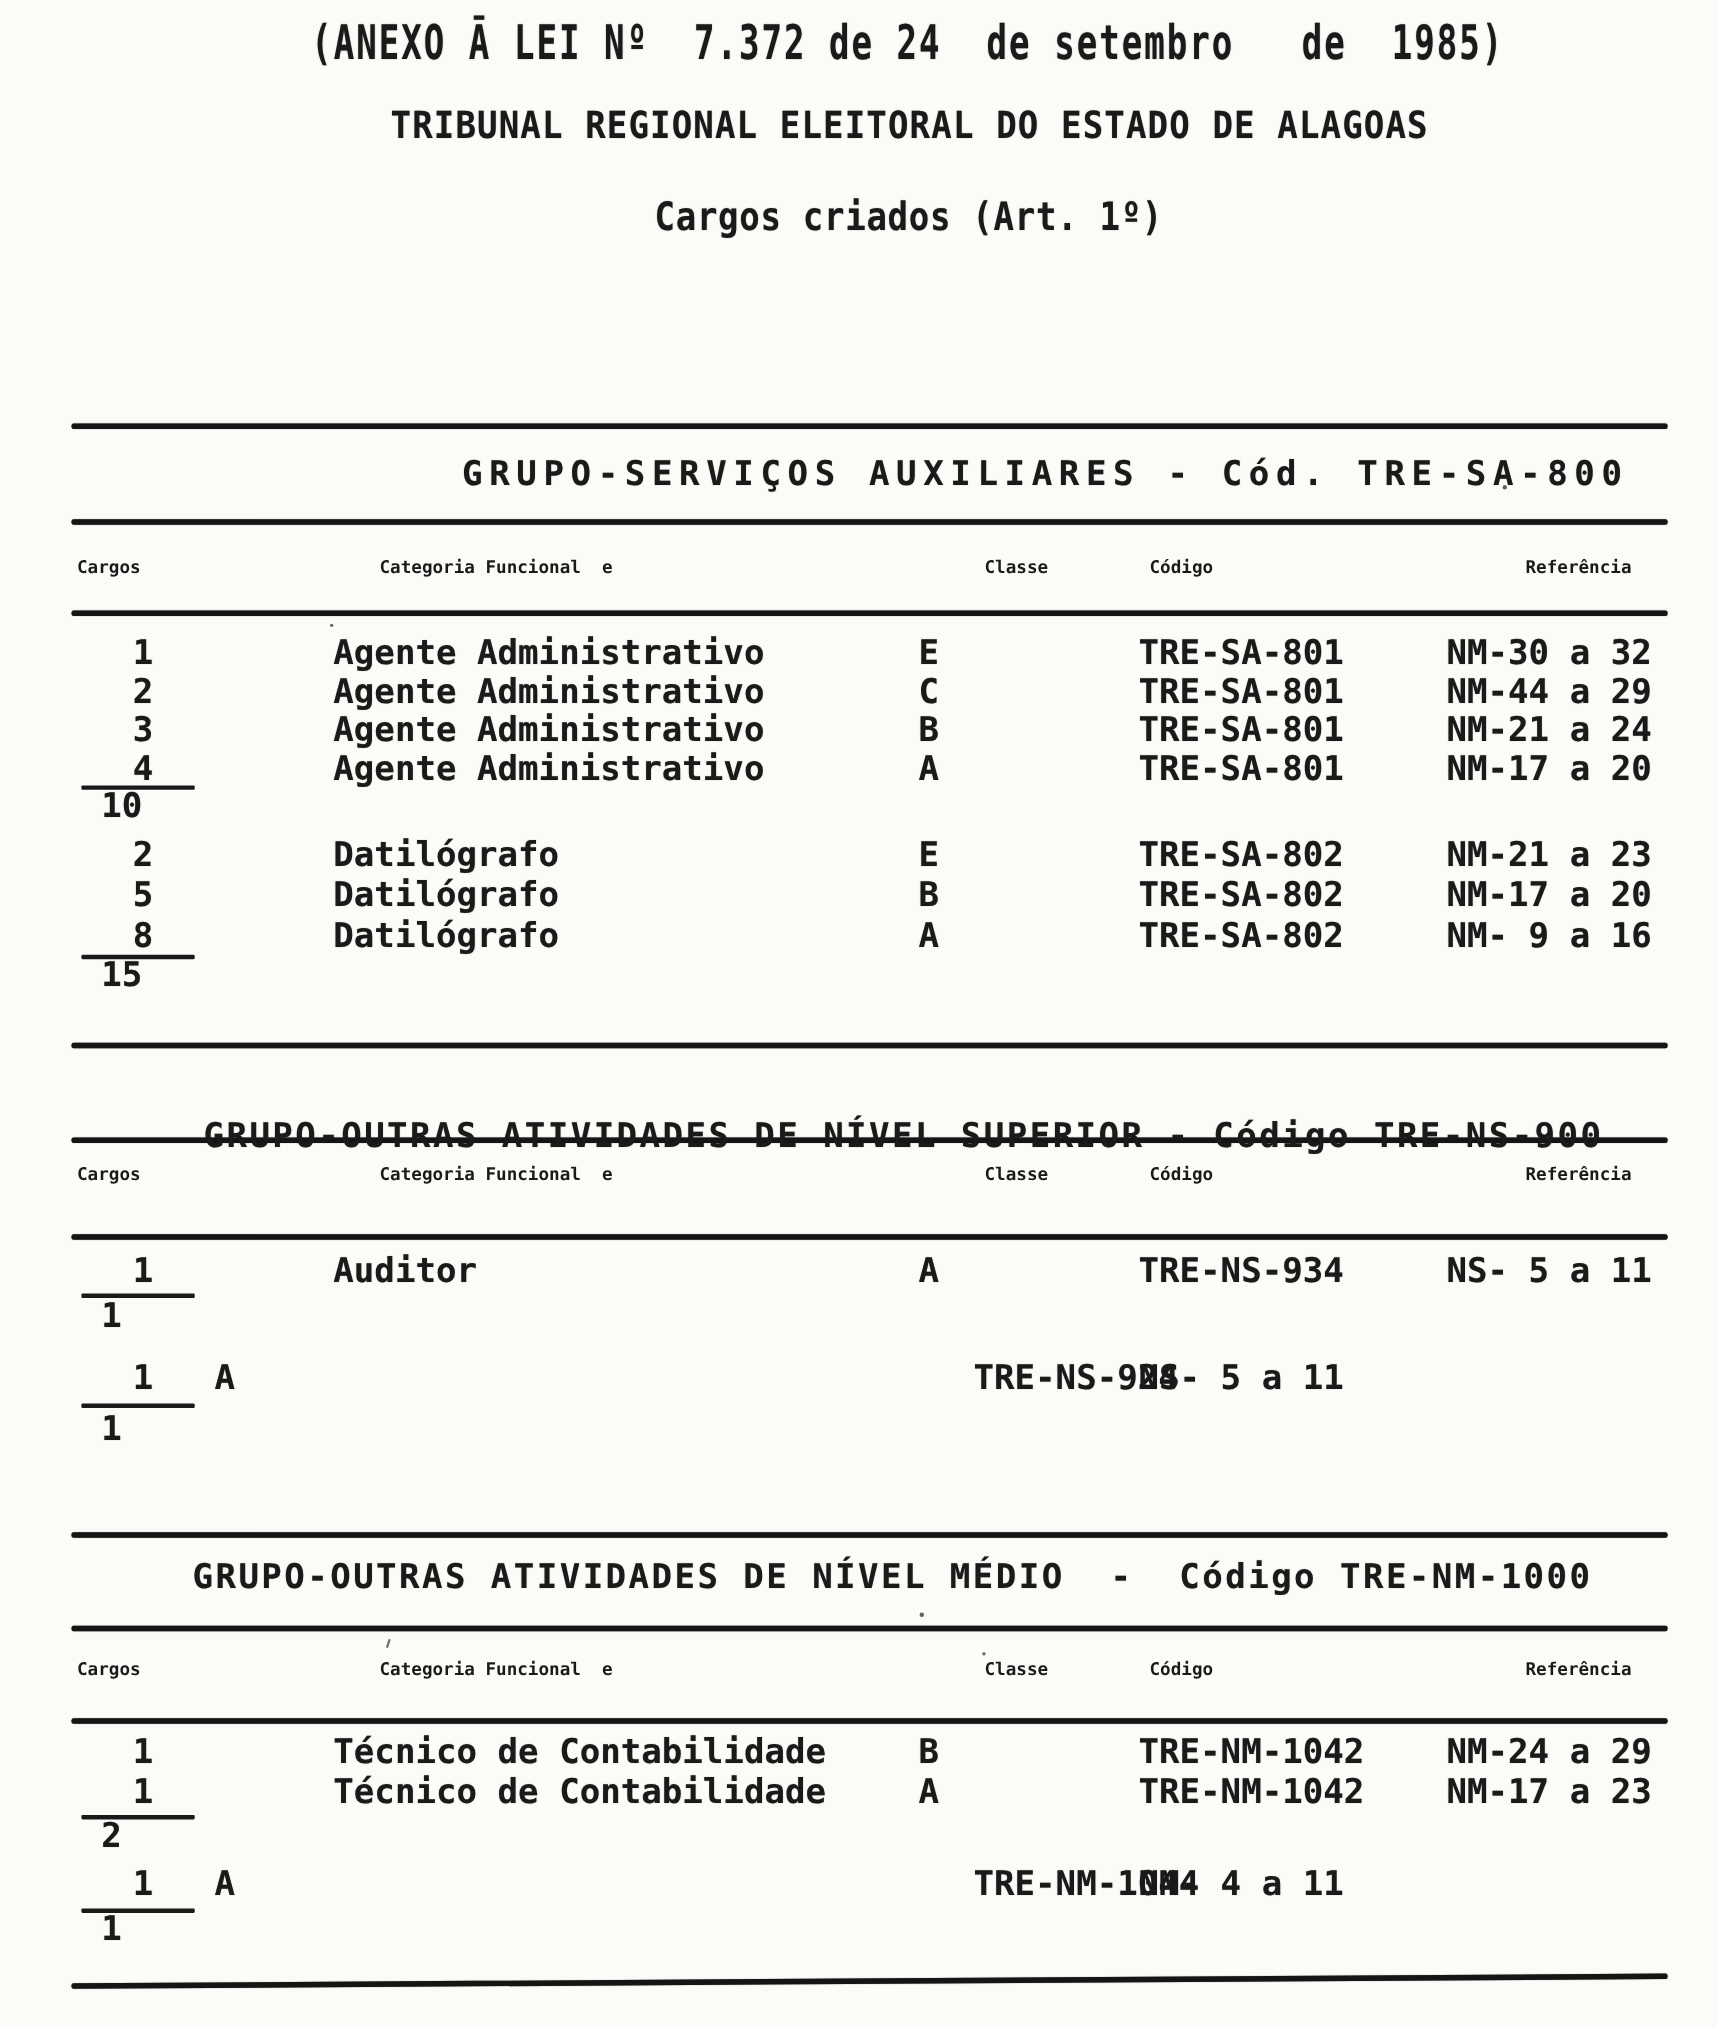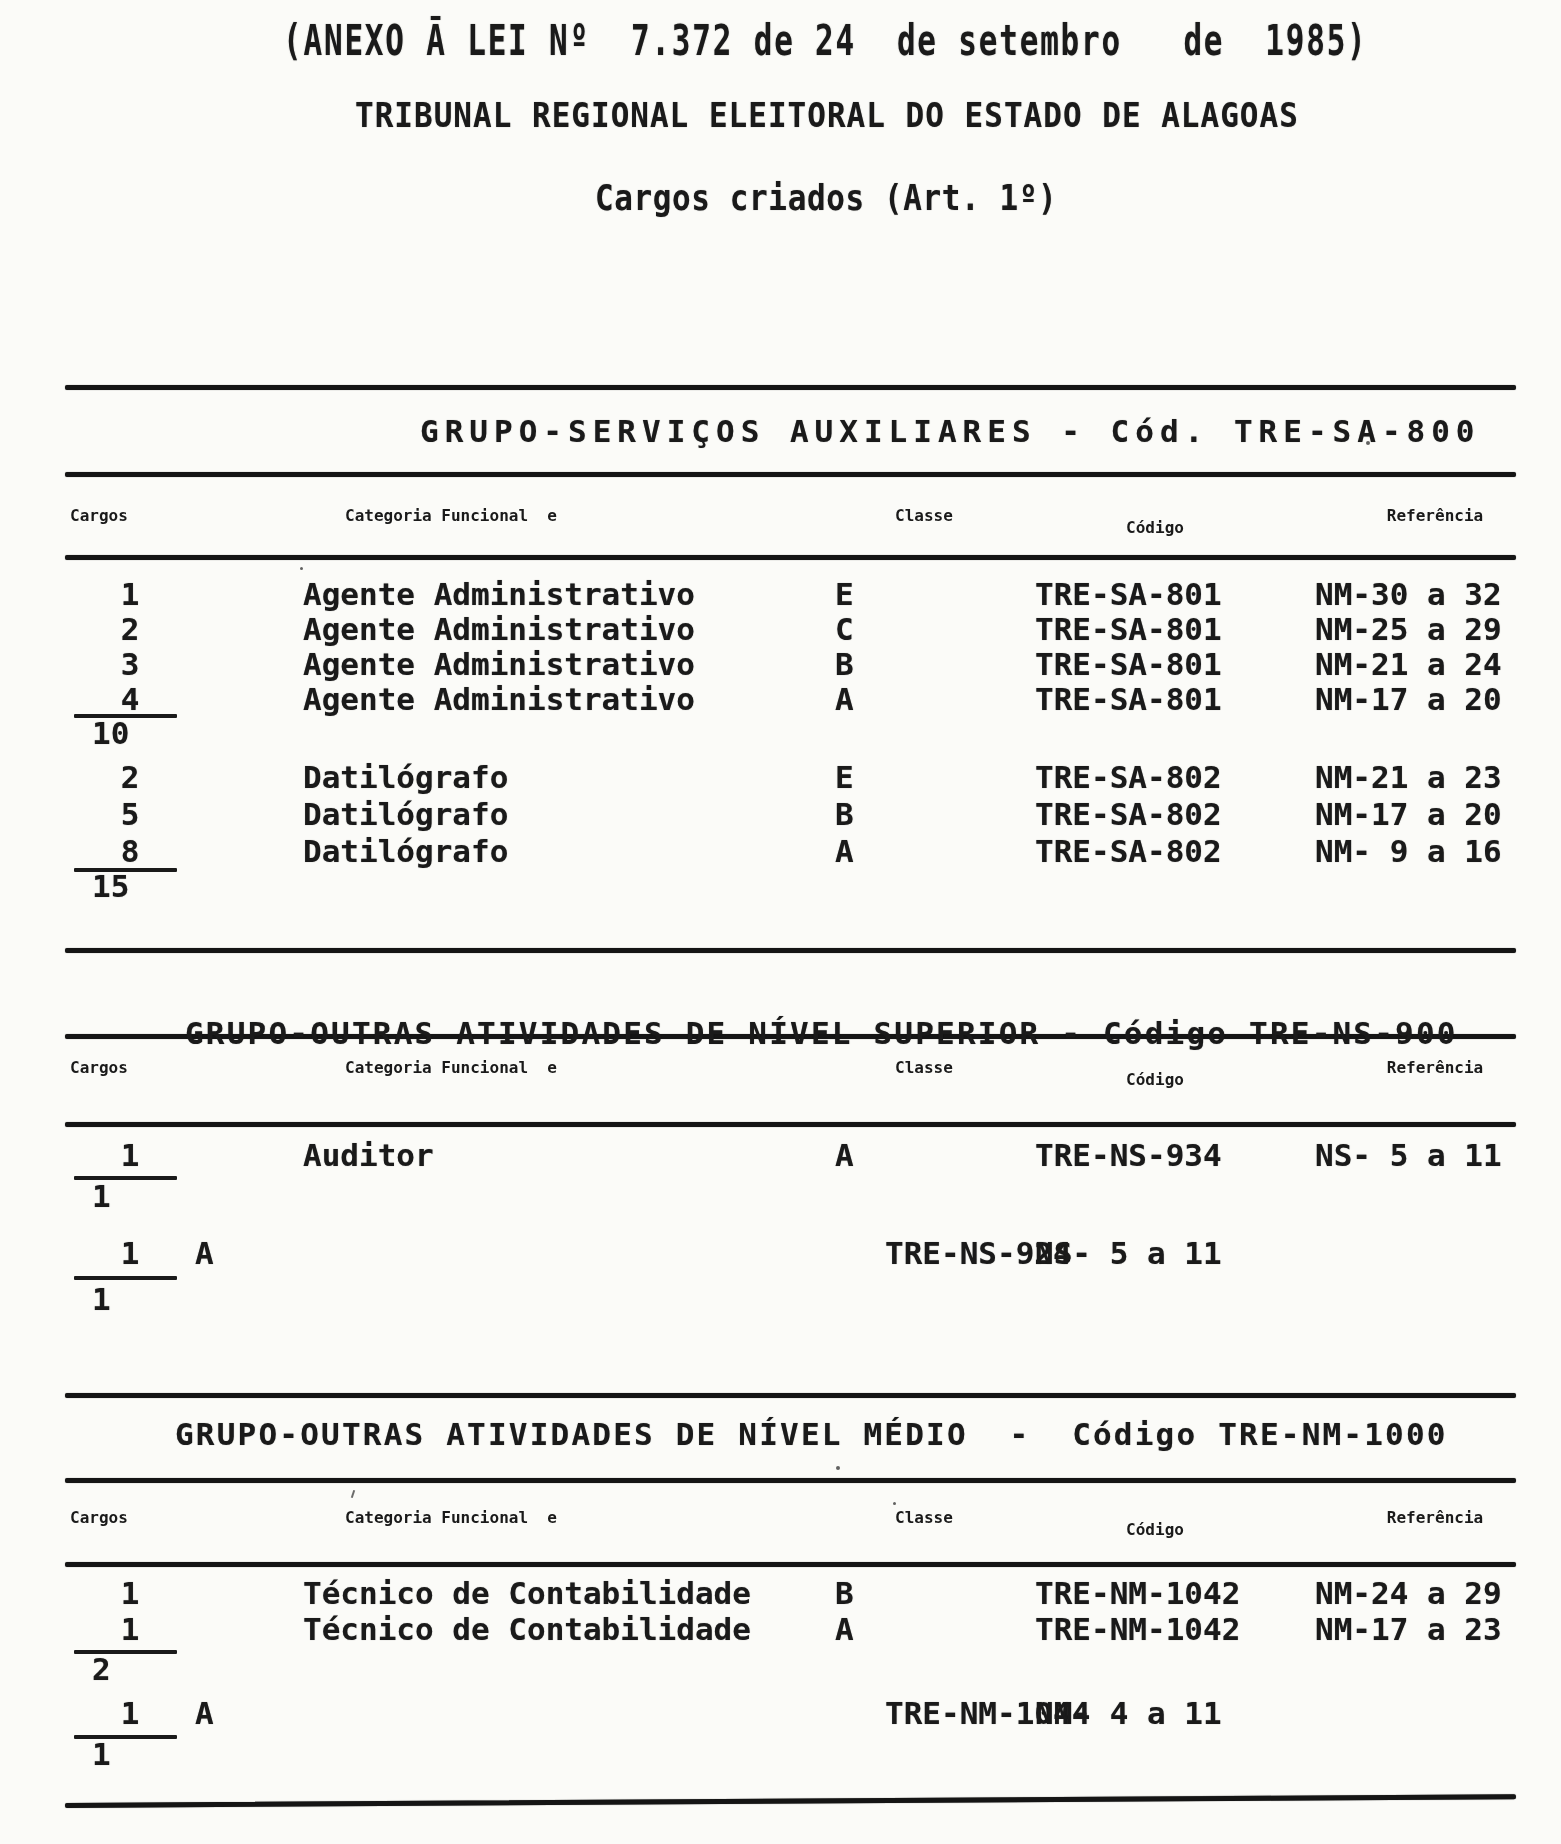--- a/index.html
+++ b/index.html
@@ -23,21 +23,21 @@
   .lh36 .row{line-height:36px;}
   .lh37 .row{line-height:37px;}
   .c1{text-align:center;}
   .c2{padding-left:108px;}
   .c3{text-align:left;}
   .c4{padding-left:50px;}
   .c5{padding-left:50px;}
   .hdr .c1{text-align:left;padding-left:5px;}
   .hdr .c2{padding-left:150px;}
   .hdr .c3{padding-left:60px;}
-  .hdr .c4{text-align:center;padding-left:60px;margin-top:12px;}
+  .hdr .c4{padding-left:60px;}
   .hdr .c5{text-align:center;padding-left:70px;}
   .sumrule{position:absolute;left:74px;width:103px;height:4px;background:#1a1a1a;border-radius:1px;}
   .total{position:absolute;left:92px;font-size:31px;line-height:35px;white-space:pre;text-shadow:0 0 1px rgba(25,25,25,.45);}
   .speck{position:absolute;width:4px;height:4px;background:#2e2e2e;border-radius:50%;opacity:.75;}
   .tick{position:absolute;width:2px;height:8px;background:#2e2e2e;opacity:.7;transform:rotate(18deg);}
 </style>
 </head>
 <body>
 
 <div class="abs txt title1">(ANEXO Ā LEI Nº  7.372 de 24  de setembro   de  1985)</div>
@@ -73,21 +73,21 @@
     <div class="c2" style="white-space:pre">Agente Administrativo</div>
     <div class="c3" style="white-space:pre">E</div>
     <div class="c4" style="white-space:pre">TRE-SA-801</div>
     <div class="c5" style="white-space:pre">NM-30 a 32</div>
   </div>
   <div class="row">
     <div class="c1" style="white-space:pre">2</div>
     <div class="c2" style="white-space:pre">Agente Administrativo</div>
     <div class="c3" style="white-space:pre">C</div>
     <div class="c4" style="white-space:pre">TRE-SA-801</div>
-    <div class="c5" style="white-space:pre">NM-25 a 29</div>
+    <div class="c5" style="white-space:pre">NM-44 a 29</div>
   </div>
   <div class="row">
     <div class="c1" style="white-space:pre">3</div>
     <div class="c2" style="white-space:pre">Agente Administrativo</div>
     <div class="c3" style="white-space:pre">B</div>
     <div class="c4" style="white-space:pre">TRE-SA-801</div>
     <div class="c5" style="white-space:pre">NM-21 a 24</div>
   </div>
   <div class="row">
     <div class="c1" style="white-space:pre">4</div>

